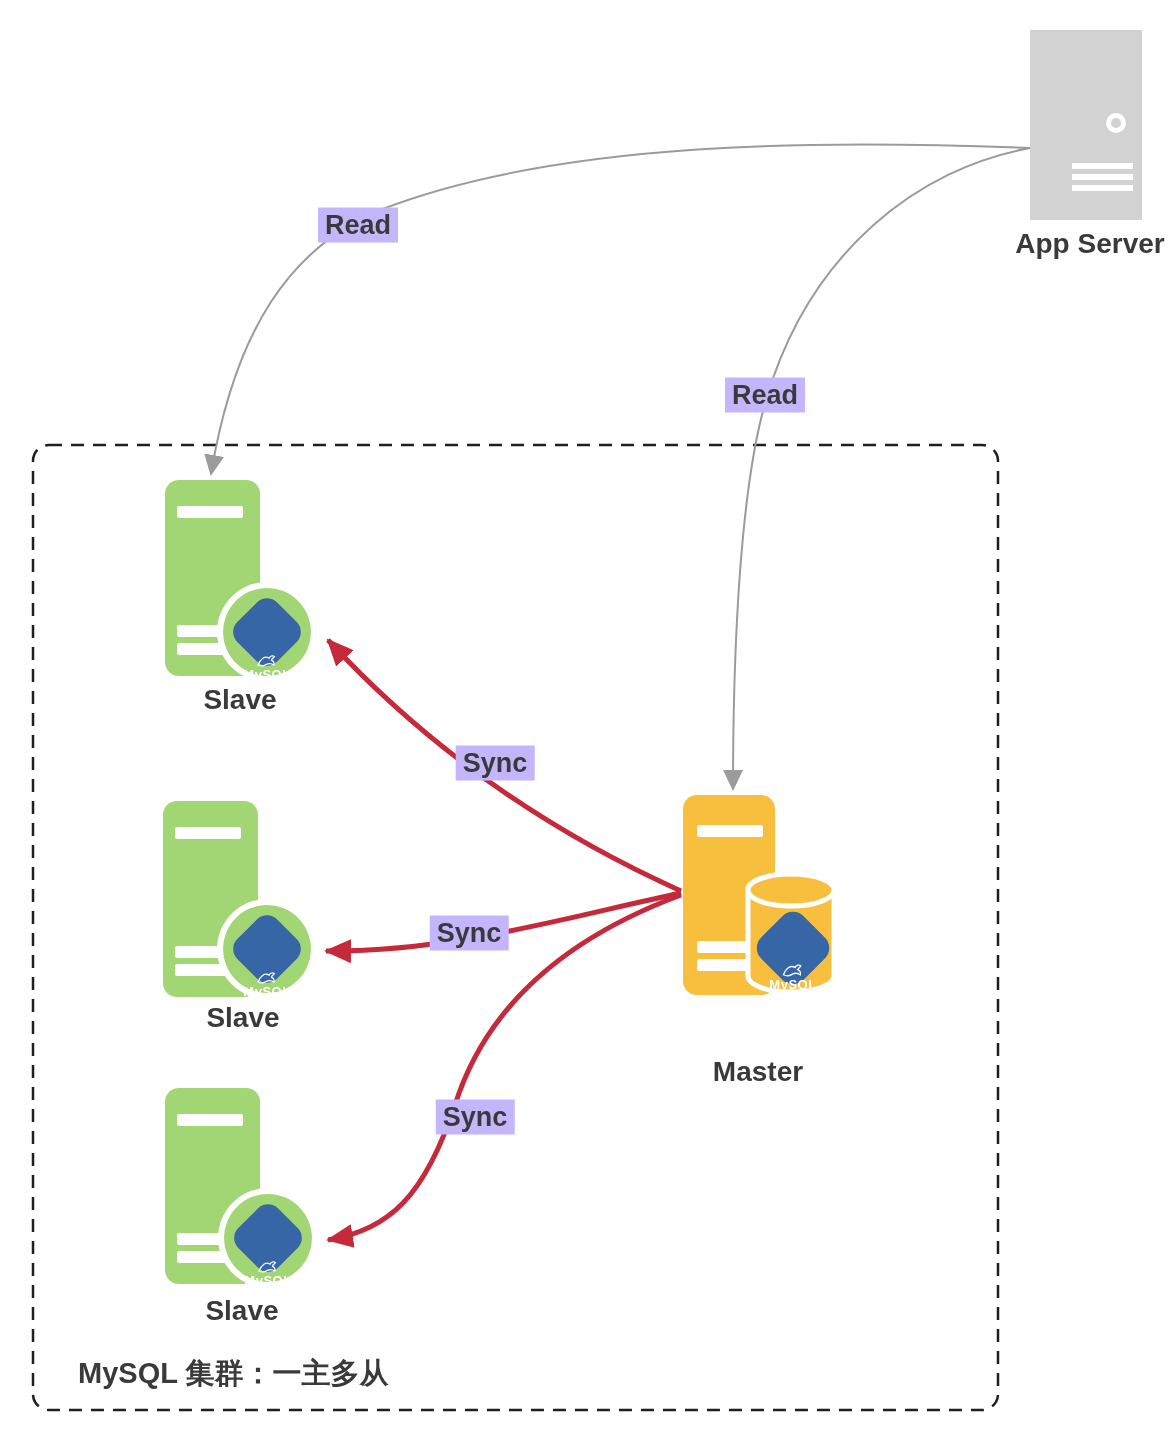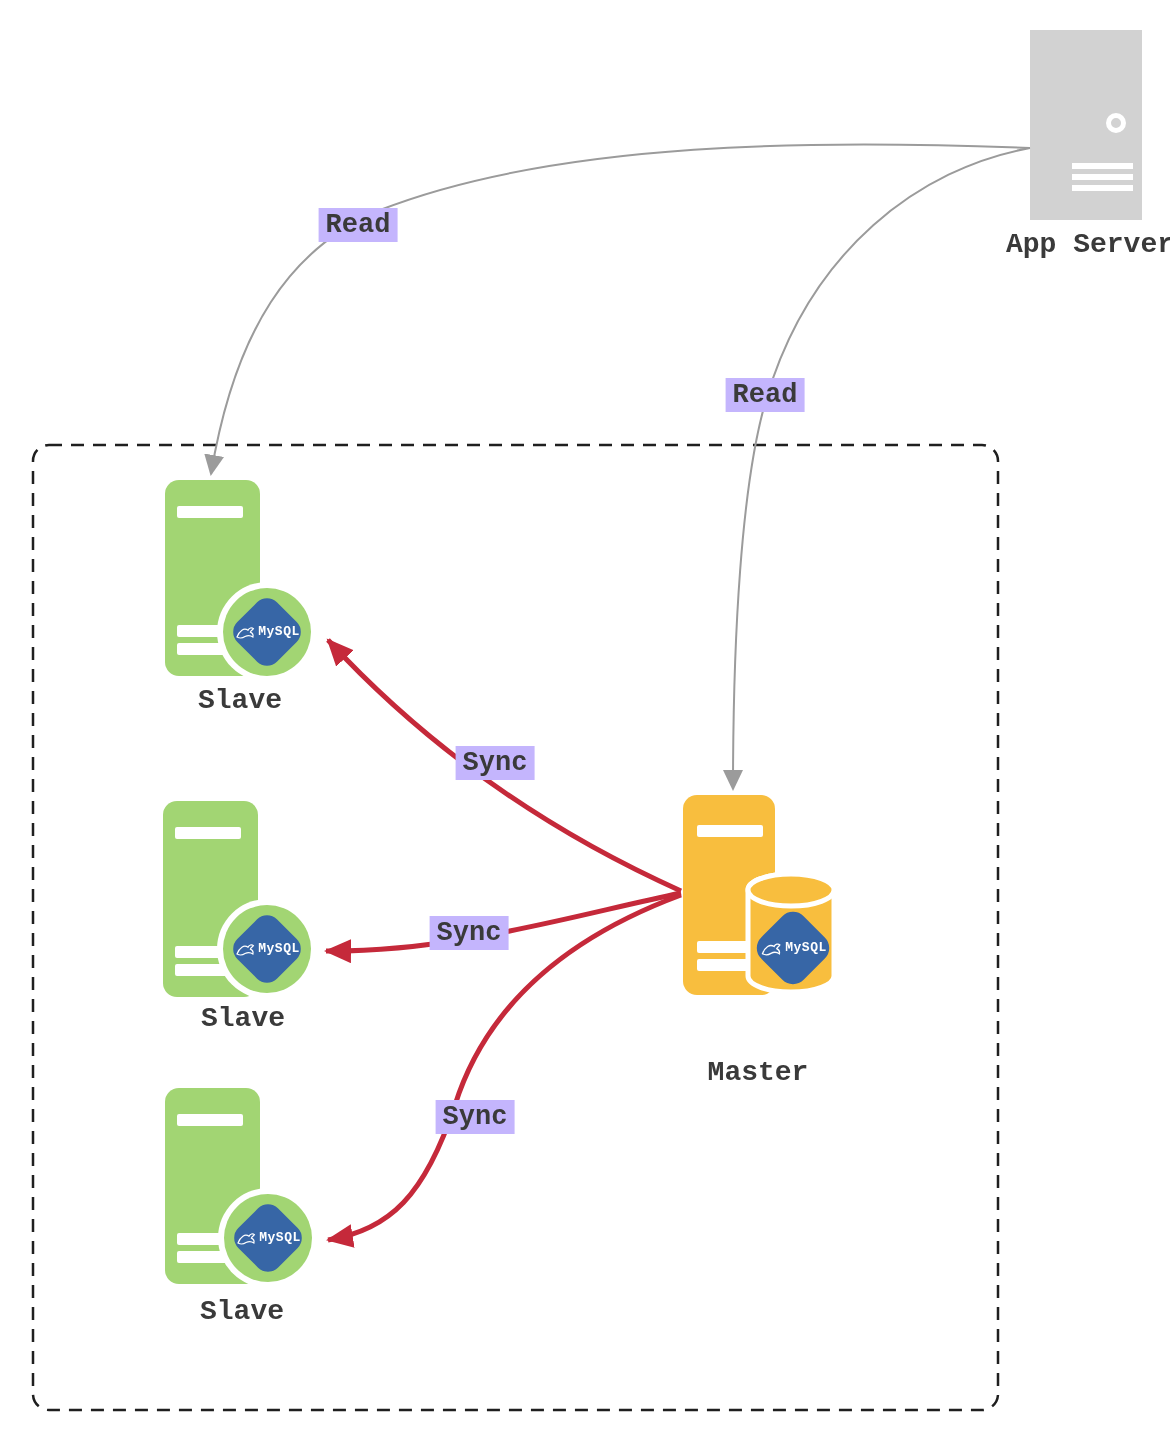--- a/index.html
+++ b/index.html
@@ -7,40 +7,40 @@
     --master-yellow:#F8BE3E;
     --mysql-blue:#3766A6;
     --sync-red:#C5293A;
     --line-gray:#9B9B9B;
     --server-gray:#D2D2D2;
     --label-dark:#3A3A3A;
     --border-dark:#1F1F1F;
   }
   *{margin:0;padding:0;box-sizing:border-box;}
   body{background:#fff;font-family:"Liberation Sans",sans-serif;}
-  .stage{position:relative;width:1170px;height:1436px;background:#fff;overflow:hidden;font-family:Liberation Mono, monospace;}
+  .stage{position:relative;width:1170px;height:1436px;background:#fff;overflow:hidden;}
 
   
   .tower{position:absolute;border-radius:14px;}
   .tower.green{background:var(--slave-green);width:95px;height:196px;}
   .tower.yellow{background:var(--master-yellow);width:92px;height:200px;}
   .tbar{position:absolute;background:#fff;border-radius:2px;}
 
   
   .appserver{position:absolute;left:1030px;top:30px;width:112px;height:190px;background:var(--server-gray);}
   .app-cam{position:absolute;left:76px;top:83px;width:20px;height:20px;border:5px solid #fff;border-radius:50%;}
   .app-line{position:absolute;left:42px;width:61px;height:6px;background:#fff;}
 
   
   .badge{position:absolute;width:100px;height:100px;}
   .badge .halo{position:absolute;inset:0;background:#fff;border-radius:50%;}
   .badge .ring{position:absolute;left:6px;top:6px;width:88px;height:88px;background:var(--slave-green);border-radius:50%;}
   .squircle{position:absolute;background:var(--mysql-blue);transform:rotate(45deg);}
   .badge .squircle{left:22px;top:22px;width:56px;height:56px;border-radius:14px;}
-  .badge-label{position:absolute;inset:0;display:flex;flex-direction:row;align-items:center;justify-content:center;}
+  .badge-label{position:absolute;inset:0;display:flex;flex-direction:column;align-items:center;justify-content:flex-end;}
   .badge-label svg{display:block;}
   .badge-text{color:#fff;font-size:13px;font-weight:bold;letter-spacing:.5px;margin-top:-1px;}
   .master-badge{position:absolute;left:749px;top:904px;width:88px;height:88px;}
   .master-badge .squircle{left:14px;top:14px;width:60px;height:60px;border-radius:15px;}
 
   
   .cylinder{position:absolute;left:741px;top:868px;}
 
   
   .node-label{position:absolute;transform:translate(-50%,-50%);font-weight:bold;font-size:28px;color:var(--label-dark);white-space:nowrap;}
@@ -159,14 +159,15 @@
     </div>
   </div>
   <div class="node-label" style="left:758px;top:1072px">Master</div>
 
   <div class="edge-label" style="left:358px;top:225px">Read</div>
   <div class="edge-label" style="left:765px;top:395px">Read</div>
   <div class="edge-label" style="left:495px;top:763px">Sync</div>
   <div class="edge-label" style="left:469px;top:933px">Sync</div>
   <div class="edge-label" style="left:475px;top:1117px">Sync</div>
 
+  <div class="cluster-title">MySQL 集群：一主多从</div>
 
 </div>
 
 </body></html>

